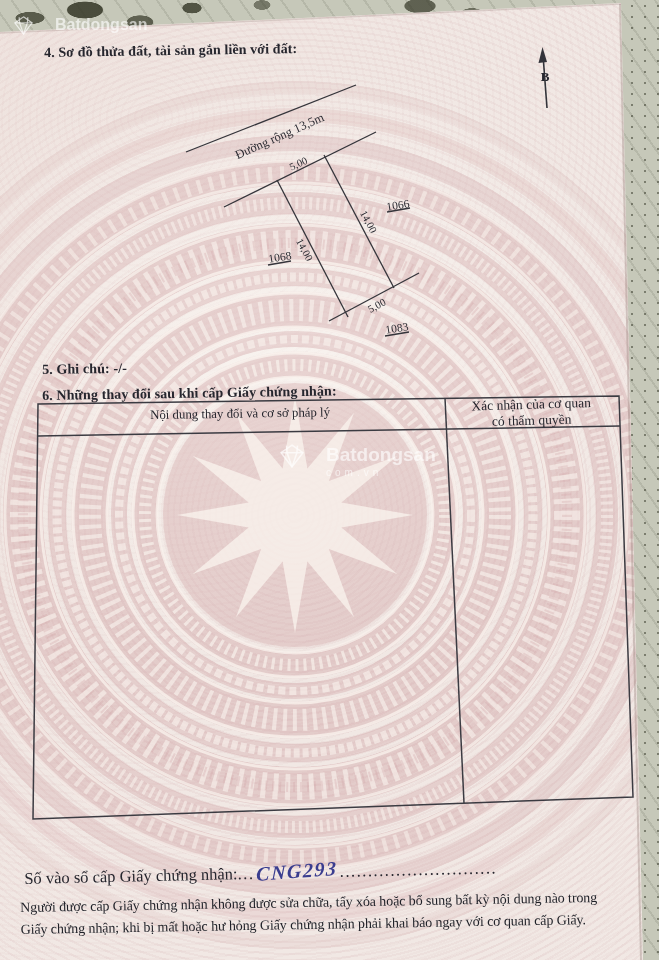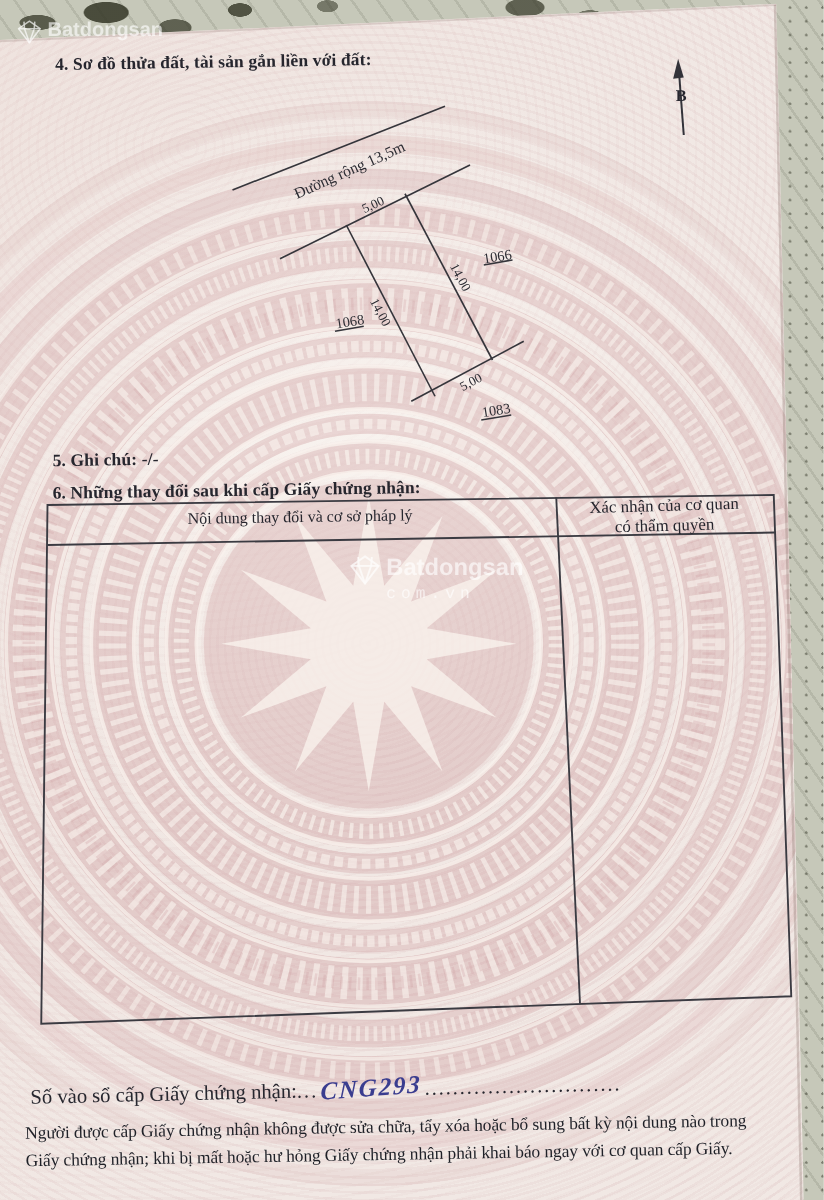--- a/index.html
+++ b/index.html
@@ -40,26 +40,26 @@
   .tbl-h2{font-size:13.5px;text-align:center;line-height:15.5px;transform:rotate(-1.6deg);}
   .registry{font-size:16.5px;transform:rotate(-1.3deg);white-space:nowrap;}
   .registry .dots{letter-spacing:1.5px;}
   .handwriting{display:inline-block;color:#3a3d8f;font-size:20px;font-style:italic;
                letter-spacing:1.5px;font-weight:bold;transform:rotate(-3deg) skewX(-6deg);
                margin:0 2px -2px 2px;}
   .footer-block{font-size:14px;line-height:22px;transform:rotate(-1deg);white-space:nowrap;
                 color:#1f2128;letter-spacing:-0.1px;}
 
   
-  .wm{position:absolute;display:flex;align-items:flex-start;gap:5px;color:rgba(255,255,255,.78);
+  .wm{position:absolute;display:flex;align-items:flex-start;gap:22px;color:rgba(255,255,255,.78);
       opacity:.8;font-family:"Liberation Sans","DejaVu Sans",sans-serif;}
   .wm .brand{font-weight:bold;}
   .wm-tl .brand{font-size:16px;}
   .wm-c .brand{font-size:19px;}
-  .wm .sub{font-size:13px;letter-spacing:4px;margin-top:1px;font-family:Liberation Mono, monospace;}
+  .wm .sub{font-size:10px;letter-spacing:4px;margin-top:1px;}
 </style>
 </head>
 <body>
 
 <div class="screen">
 
   <div class="fabric"></div>
 
   <div class="paper">
 

